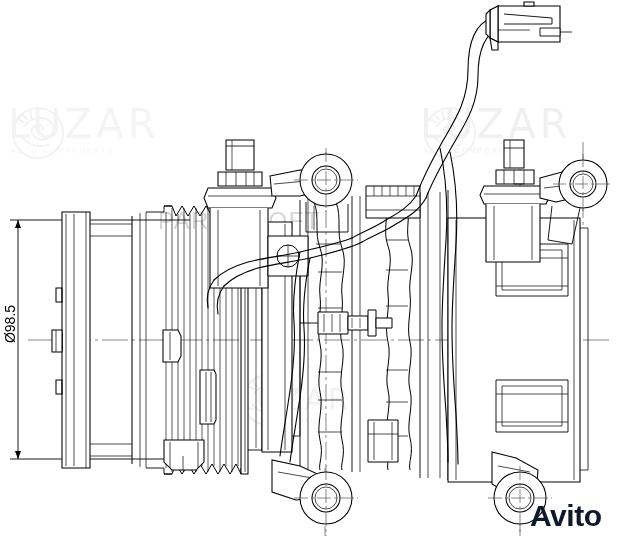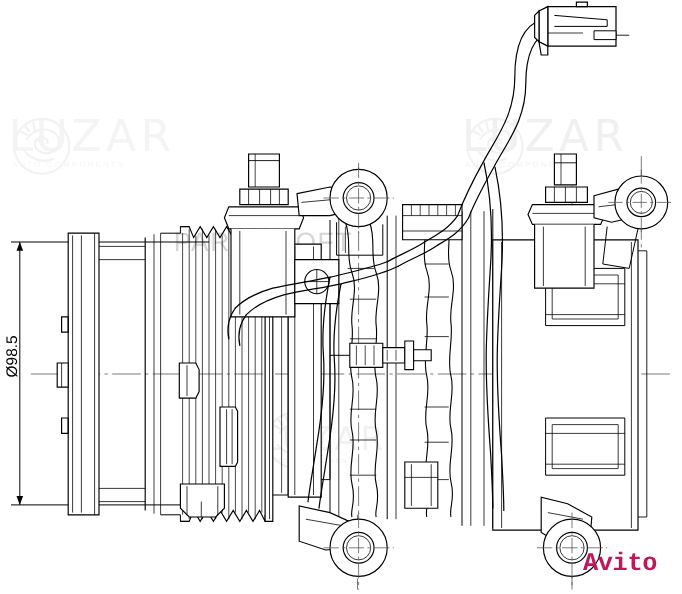--- a/index.html
+++ b/index.html
@@ -57,25 +57,25 @@
   .wm-partssoft {
     left: 158px; top: 207px;
     font-family: "Liberation Sans", sans-serif;
     font-size: 24px;
     letter-spacing: 0.06em;
     color: #d6d6d6;
   }
 
   .wm-avito {
     left: 530px; top: 499px;
-    font-family: Liberation Mono, monospace;
-    font-size: 23px;
+    font-family: Liberation Sans, sans-serif;
+    font-size: 30px;
     font-weight: bold;
     letter-spacing: -0.015em;
-    color: #be185d;
+    color: #0f172a;
   }
 
   
   .dim-label {
     position: absolute;
     left: -20px;
     top: 316px;
     width: 60px;
     text-align: center;
     font-family: "Liberation Sans", sans-serif;

